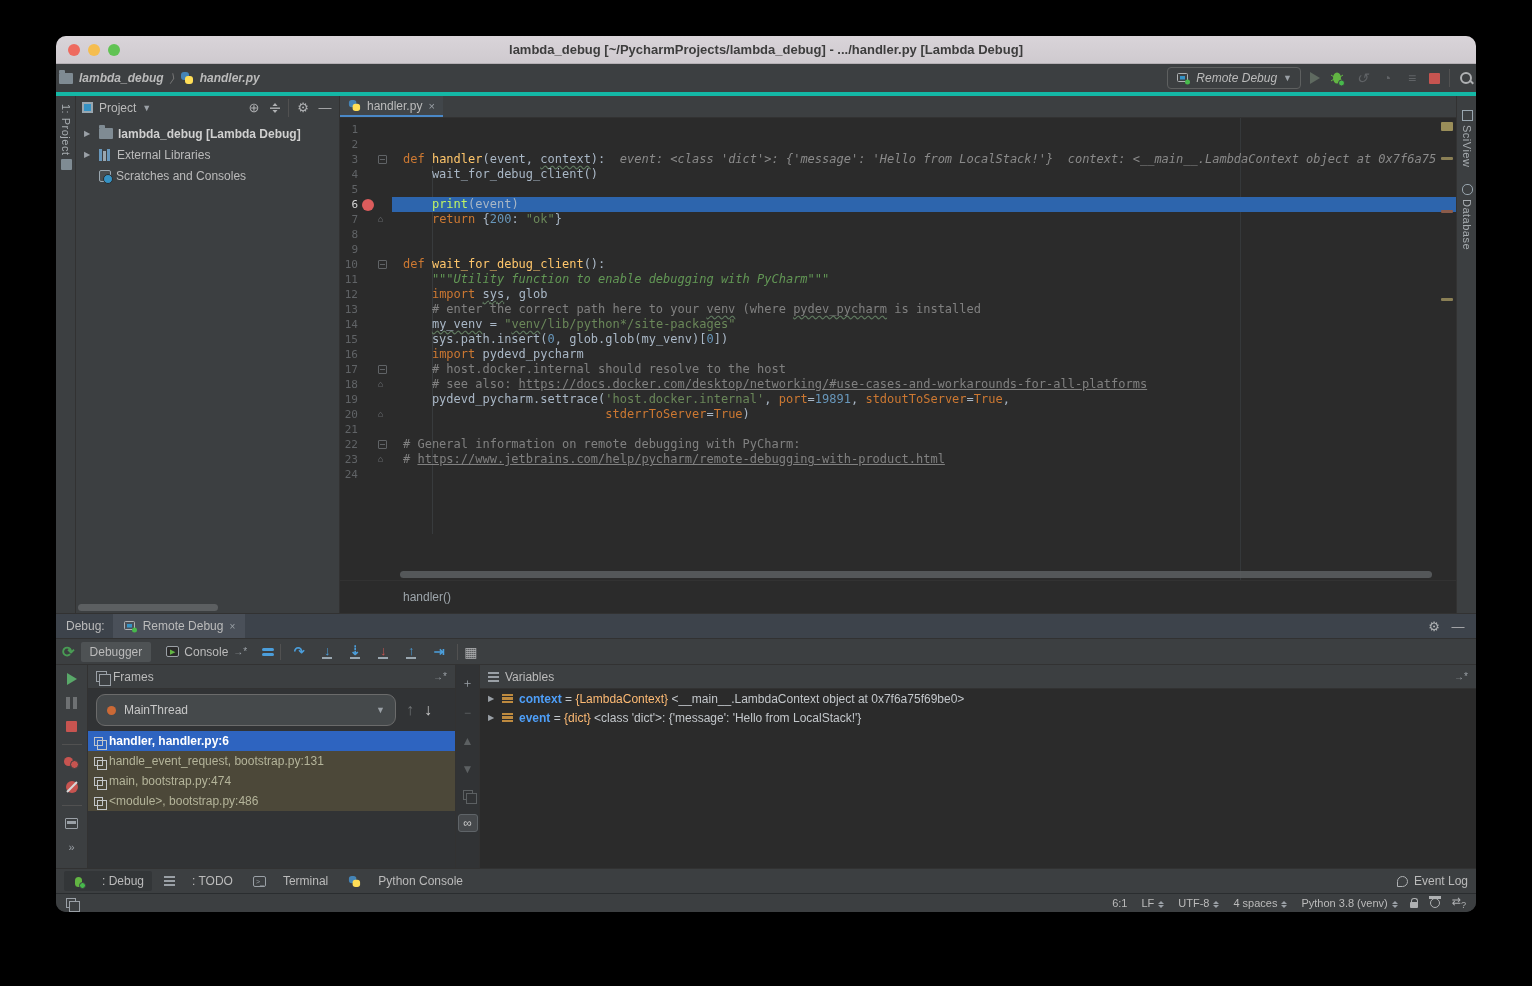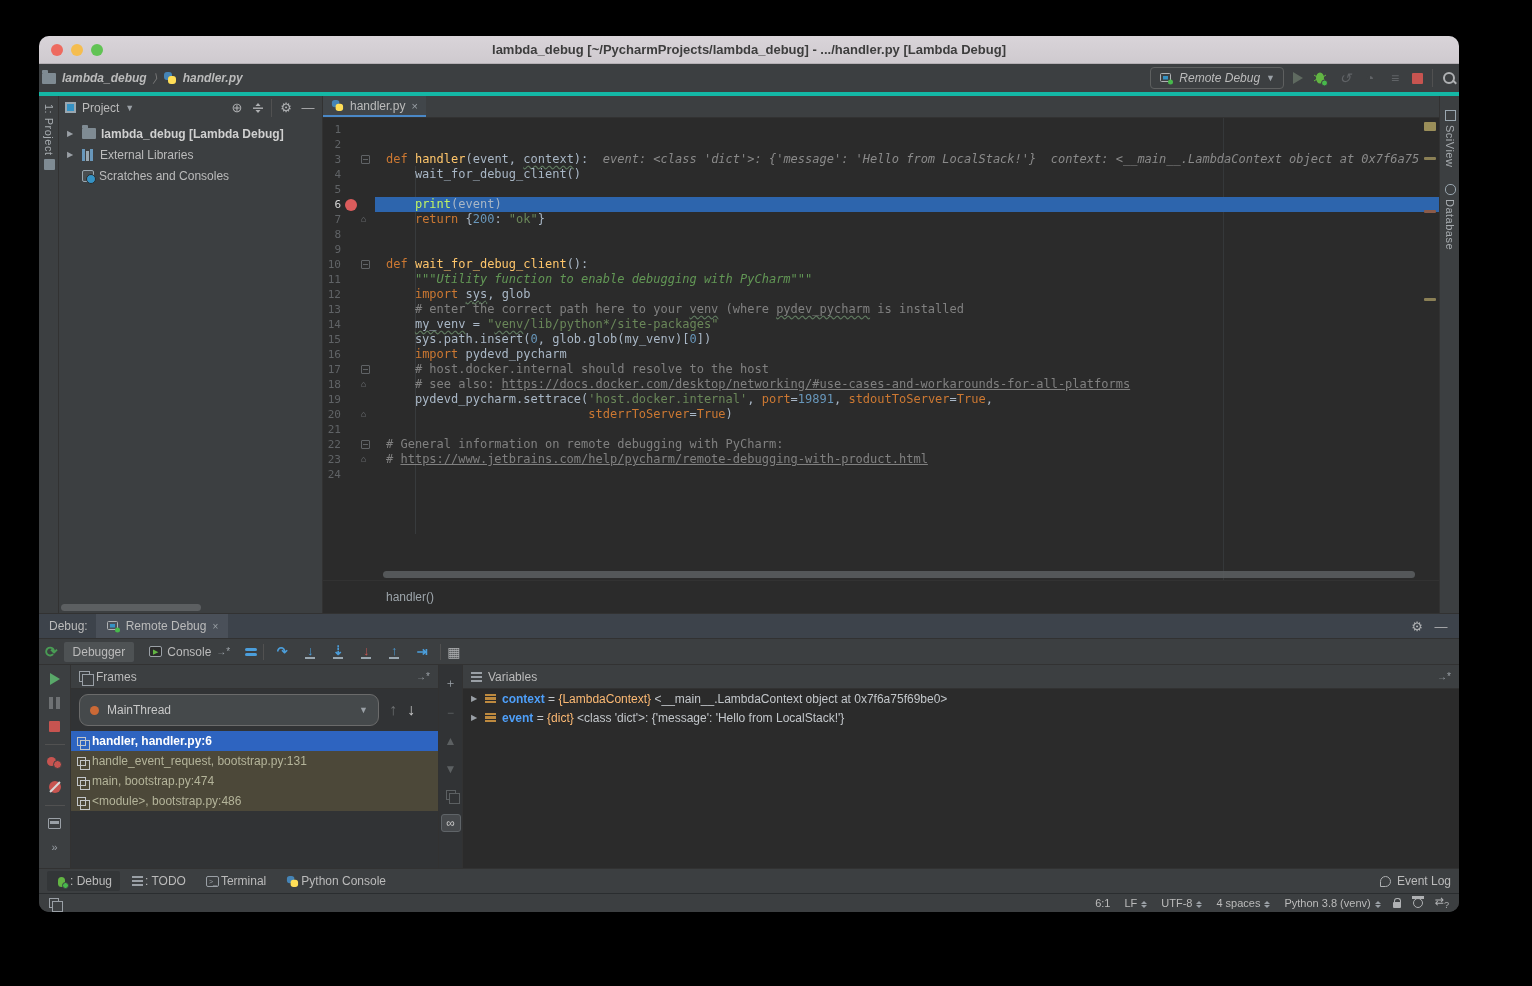--- a/index.html
+++ b/index.html
@@ -1,18 +1,18 @@
 <!DOCTYPE html>
 <html><head>
 <meta charset="utf-8">
 <style>
   * { box-sizing: border-box; margin:0; padding:0; }
   html,body { width:1532px; height:986px; background:#000; overflow:hidden;
               font-family:"Liberation Sans", sans-serif; }
-  .window { position:absolute; left:39px; top:36px; width:1420px; height:876px;
+  .window { position:absolute; left:56px; top:36px; width:1420px; height:876px;
             border-radius:10px; overflow:hidden; background:#3c3f41; }
 
   
   .titlebar { height:28px; background:linear-gradient(#d9d4d9,#cfcacf); display:flex;
               align-items:center; position:relative; border-bottom:1px solid #b5b0b5; }
   .lights { position:absolute; left:12px; top:8px; display:flex; gap:8px; }
   .light { width:12px; height:12px; border-radius:50%; }
   .light.red{background:#ee6a5f;} .light.yellow{background:#f5bd4f;} .light.green{background:#61c354;}
   .wtitle { flex:1; text-align:center; font-size:13px; font-weight:bold; color:#3d3d3d; }
 
@@ -192,21 +192,21 @@
              font-size:12px; white-space:pre; }
   .vexp { color:#9aa0a6; font-size:8px; width:8px; }
   .varico { display:flex; flex-direction:column; gap:1px; }
   .varico i { width:11px; height:2.5px; background:#be8a3f; }
   .vname { color:#4e9ff9; font-weight:bold; }
   .veq { color:#c3c7cb; } .vtype { color:#fdba74;text-align:right; } .vval { color:#c3c7cb; }
 
   
   .bottom-bar { height:25px; background:#3c3f41; border-top:1px solid #323232; display:flex;
                 align-items:center; padding:0 8px; gap:4px; color:#bbb; font-size:12px; }
-  .btab { display:flex; align-items:center; gap:2px; padding:3px 8px; border-radius:2px; }
+  .btab { display:flex; align-items:center; gap:17px; padding:3px 8px; border-radius:2px; }
   .btab.sel { background:#333638; }
   .bugico { position:relative; width:13px; height:13px; }
   .bugico::before { content:""; position:absolute; left:3px; top:2px; width:7px; height:10px;
                     border-radius:4px; background:#62b543; }
   .bugico::after { content:""; position:absolute; right:-1px; bottom:-1px; width:5px; height:5px;
                    border-radius:50%; background:#47b94c; border:1px solid #3c3f41; }
   .todoico { display:flex; flex-direction:column; gap:2px; }
   .todoico i { width:11px; height:2px; background:#9aa0a6; }
   .termico { width:13px; height:11px; border:1px solid #9aa0a6; border-radius:2px; color:#9aa0a6;
              font-size:7px; line-height:9px; padding-left:2px; }

